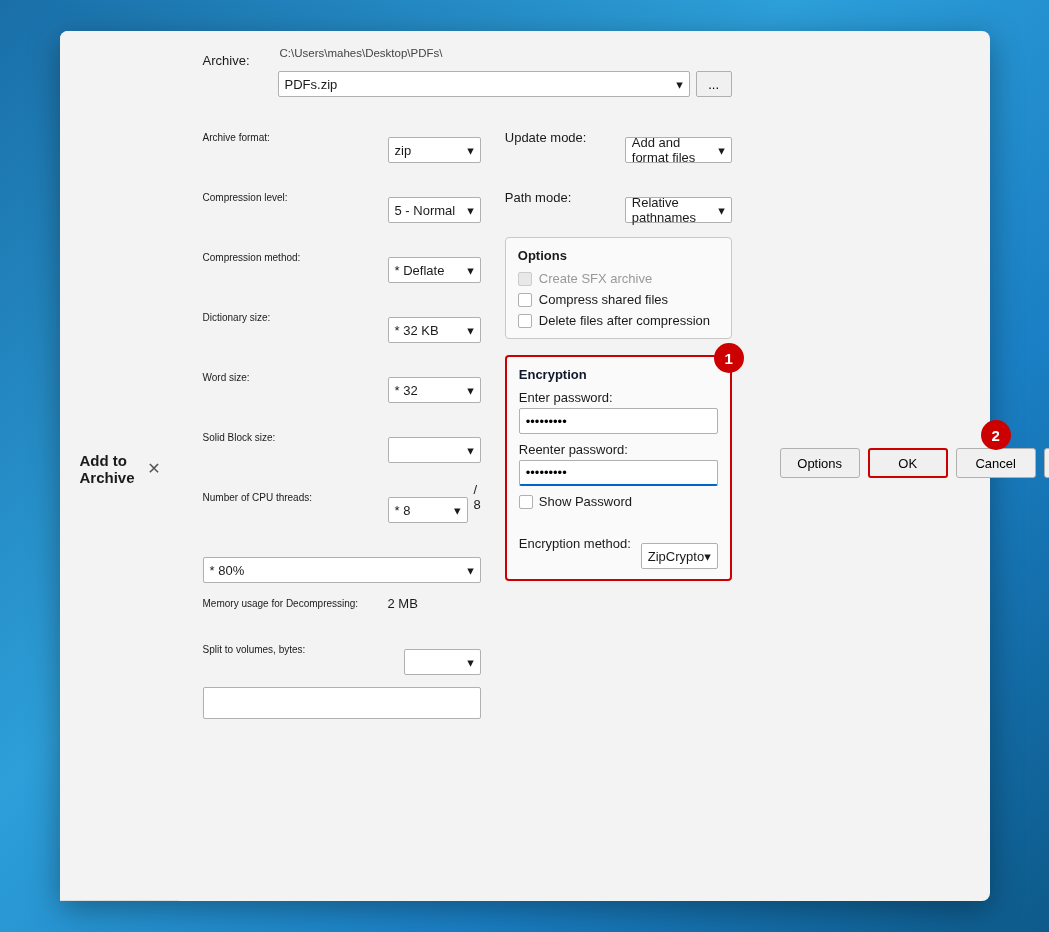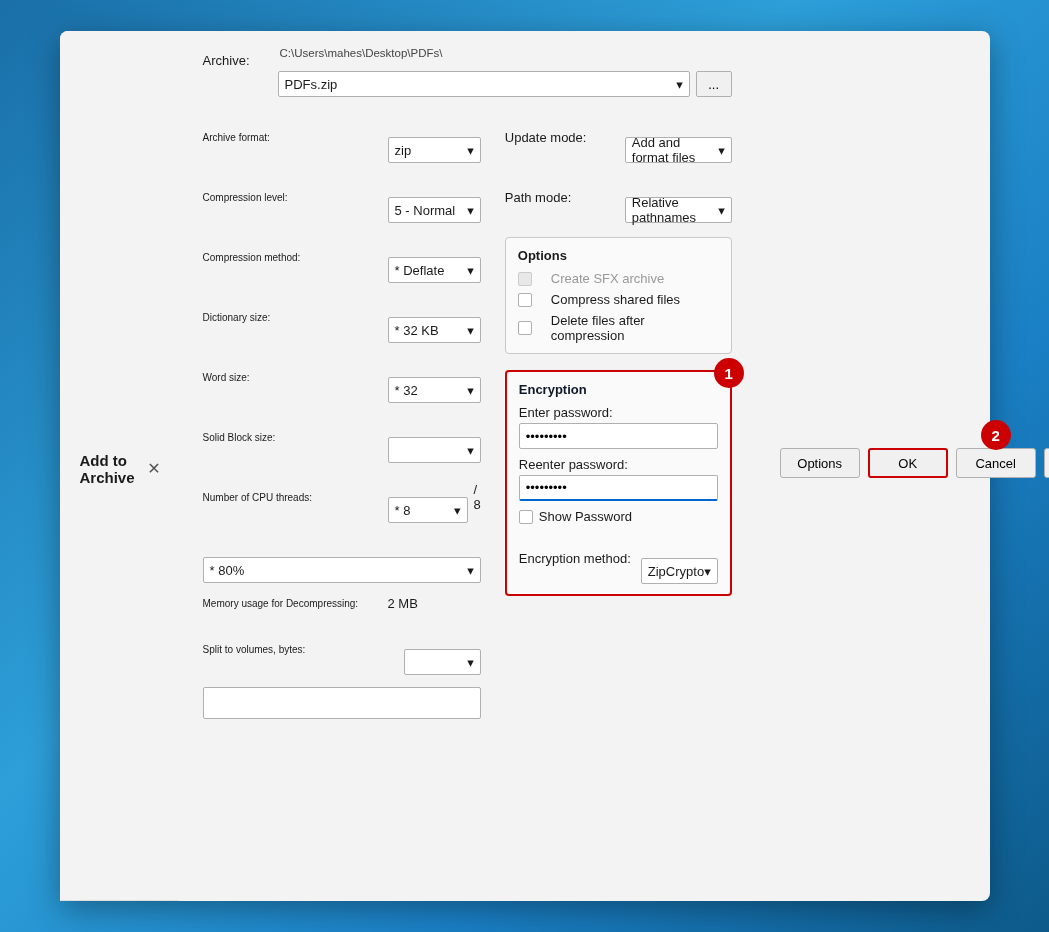--- a/index.html
+++ b/index.html
@@ -216,21 +216,21 @@
     }
     .options-box-title {
       font-size: 13px;
       color: #1a1a1a;
       font-weight: 600;
       margin-bottom: 8px;
     }
     .option-row {
       display: flex;
       align-items: center;
-      gap: 19px;
+      gap: 7px;
       margin-bottom: 6px;
     }
     .option-row:last-child { margin-bottom: 0; }
     .checkbox {
       width: 14px;
       height: 14px;
       border: 1px solid #b0b0b0;
       background: white;
       border-radius: 2px;
       flex-shrink: 0;

